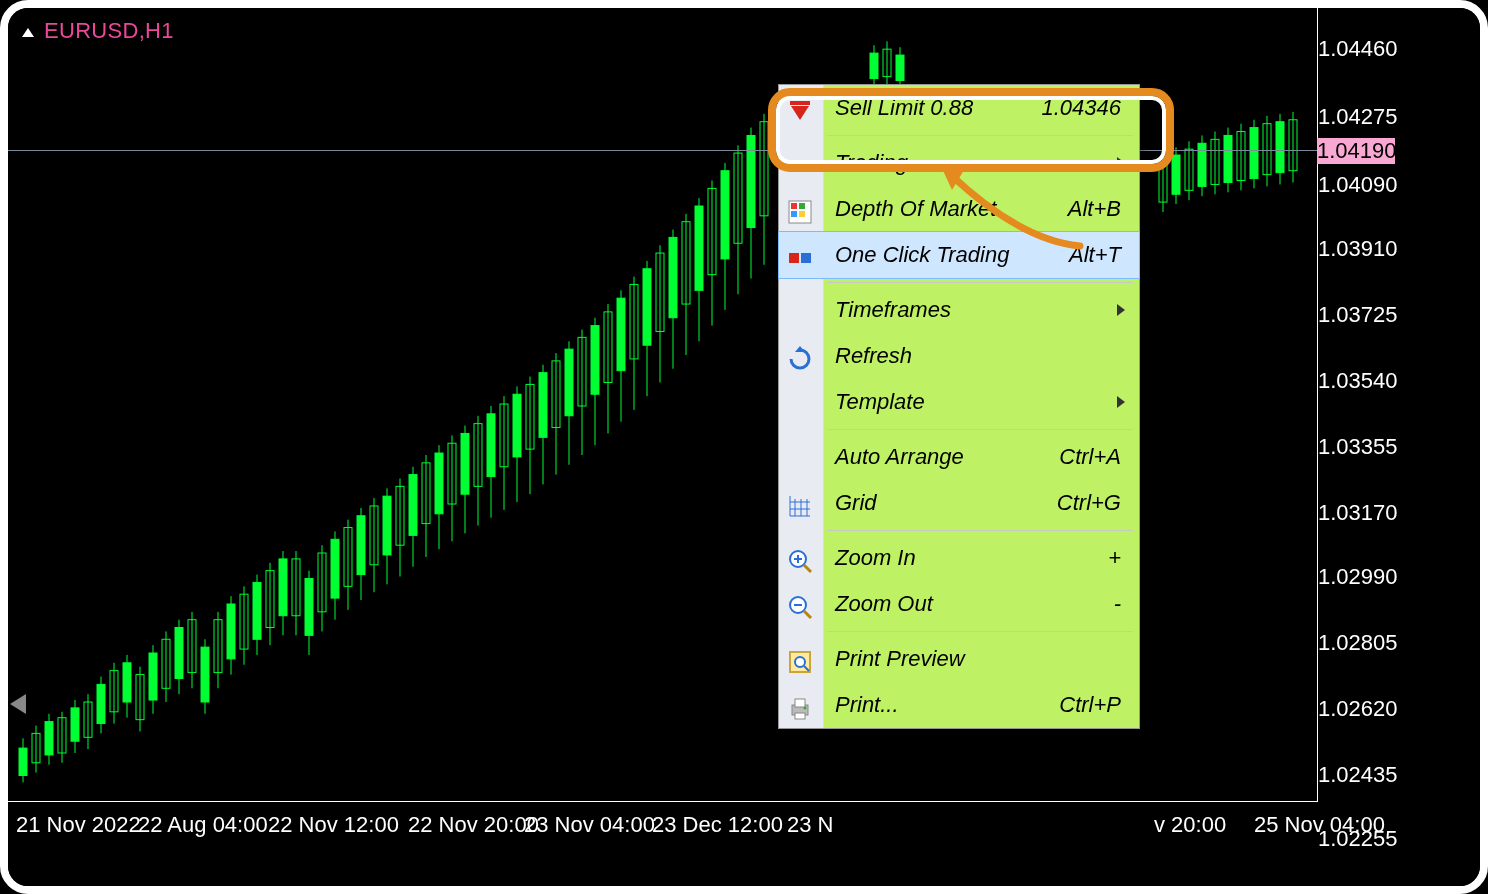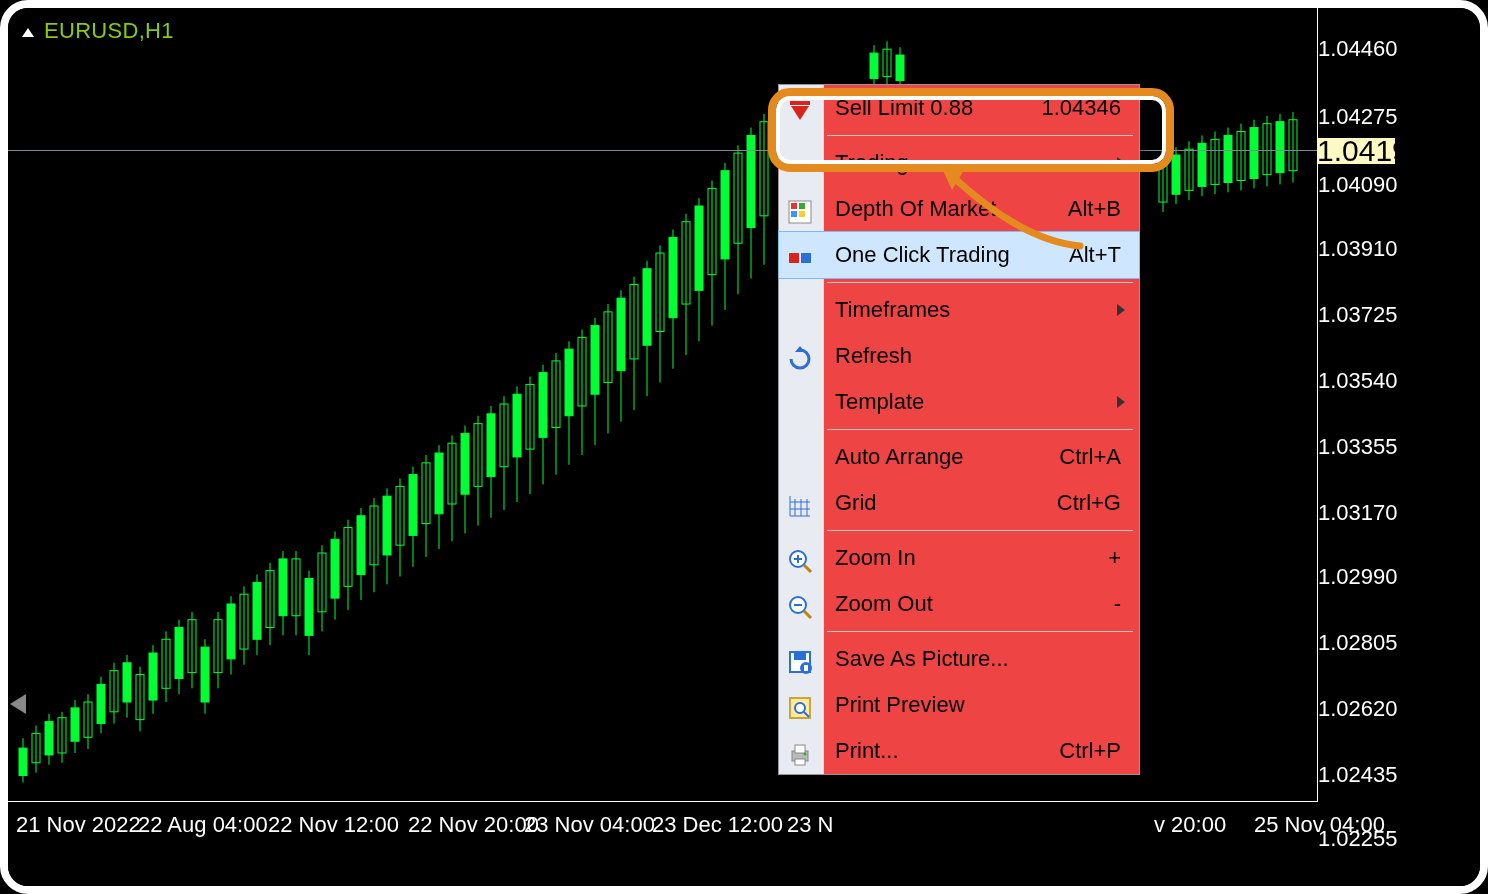--- a/index.html
+++ b/index.html
@@ -1,29 +1,29 @@
 <!DOCTYPE html>
 <html><head>
 <meta charset="utf-8">
 <style>
   html,body{margin:0;padding:0;width:1488px;height:894px;background:#000;font-family:"Segoe UI",Arial,sans-serif;overflow:hidden;}
   .frame{position:absolute;left:0;top:0;right:0;bottom:0;border:8px solid #fff;border-radius:28px;box-sizing:border-box;}
   .inner{position:absolute;left:8px;top:8px;right:8px;bottom:8px;background:#000;border-radius:20px;overflow:hidden;}
   .chart{position:absolute;left:0;top:0;right:162px;bottom:84px;}
-  .title{position:absolute;left:14px;top:10px;color:#84cc16;font-size:22px;font-weight:400;letter-spacing:0.3px;}
+  .title{position:absolute;left:14px;top:10px;color:#ec4899;font-size:22px;font-weight:400;letter-spacing:0.3px;}
   .title .arrow{display:inline-block;width:0;height:0;border-left:6px solid transparent;border-right:6px solid transparent;border-bottom:9px solid #fff;margin-right:10px;vertical-align:1px;}
   .yaxis{position:absolute;right:0;top:0;bottom:84px;width:162px;border-left:1px solid #fff;}
   .ylabel{position:absolute;right:86px;color:#fff;font-size:22px;text-align:right;width:76px;}
-  .pricebox{position:absolute;right:85px;width:78px;height:26px;line-height:26px;background:#fef9c3;color:#000;font-size:30px;text-align:right;padding-right:0;}
+  .pricebox{position:absolute;right:85px;width:78px;height:26px;line-height:26px;background:#f9a8d4;color:#000;font-size:22px;text-align:right;padding-right:0;}
   .xaxis{position:absolute;left:0;right:162px;bottom:30px;height:54px;border-top:1px solid #fff;}
   .xlabel{position:absolute;bottom:18px;color:#fff;font-size:22px;white-space:nowrap;}
   .priceline{position:absolute;left:0;right:0;height:0;border-top:1px solid #7a8a9a;}
   .scroll{position:absolute;left:2px;bottom:88px;width:0;height:0;border-top:10px solid transparent;border-bottom:10px solid transparent;border-right:16px solid #888;}
   
-  .menu{position:absolute;left:770px;top:76px;width:360px;background:#ef4444;border:1px solid #969696;box-shadow:4px 4px 6px rgba(0,0,0,0.25);font-size:22px;color:#000;}
+  .menu{position:absolute;left:770px;top:76px;width:360px;background:#bef264;border:1px solid #969696;box-shadow:4px 4px 6px rgba(0,0,0,0.25);font-size:22px;color:#000;font-style:italic;}
   .menu .iconcol{position:absolute;left:0;top:0;bottom:0;width:44px;background:#e8ecf2;border-right:1px solid #d8dde4;}
   .menu .item{position:relative;height:46px;line-height:46px;padding-left:56px;cursor:default;}
   .menu .item.sel{background:#cfe6ff;outline:1px solid #7abaff;}
   .menu .item .short{position:absolute;right:18px;}
   .menu .item .sub{position:absolute;right:14px;top:50%;width:0;height:0;border-top:6px solid transparent;border-bottom:6px solid transparent;border-left:8px solid #333;transform:translateY(-50%);}
   .menu .sep{height:1px;margin:4px 6px 4px 48px;background:#c8c8c8;}
   .menu .icon{position:absolute;left:8px;top:50%;transform:translateY(-50%);width:28px;height:28px;}
   
   .hl{position:absolute;left:760px;top:80px;width:390px;height:68px;border:8px solid #e58a1f;border-radius:22px;box-shadow:0 0 0 4px #fff inset;pointer-events:none;}
   
@@ -273,26 +273,20 @@
             <line x1="7" y1="11" x2="15" y2="11" stroke="#2a6fd6" stroke-width="2"></line>
             <line x1="11" y1="7" x2="11" y2="15" stroke="#2a6fd6" stroke-width="2"></line>
           </svg></span><span>Zoom In</span><span class="short">+</span></div>
       <div class="item"><span class="icon"><svg width="26" height="26">
             <circle cx="11" cy="11" r="8" stroke="#2a6fd6" stroke-width="2" fill="#fff"></circle>
             <line x1="17" y1="17" x2="24" y2="24" stroke="#b8860b" stroke-width="3"></line>
             <line x1="7" y1="11" x2="15" y2="11" stroke="#2a6fd6" stroke-width="2"></line>
           </svg></span><span>Zoom Out</span><span class="short">-</span></div>
       <div class="sep"></div>
       <div class="item"><span class="icon"><svg width="26" height="26">
-            <rect x="3" y="3" width="20" height="20" fill="#fff" stroke="#2a6fd6" stroke-width="2"></rect>
-            <rect x="7" y="3" width="12" height="8" fill="#2a6fd6"></rect>
-            <circle cx="19" cy="19" r="6" fill="#2a6fd6"></circle>
-            <rect x="17" y="16" width="4" height="6" fill="#fff"></rect>
-          </svg></span><span>Save As Picture...</span></div>
-      <div class="item"><span class="icon"><svg width="26" height="26">
             <rect x="3" y="3" width="20" height="20" fill="#ffeaa0" stroke="#caa53a" stroke-width="2"></rect>
             <circle cx="13" cy="13" r="5" stroke="#2a6fd6" stroke-width="2" fill="#fff"></circle>
             <line x1="17" y1="17" x2="22" y2="22" stroke="#2a6fd6" stroke-width="2"></line>
           </svg></span><span>Print Preview</span></div>
       <div class="item"><span class="icon"><svg width="26" height="26">
             <rect x="5" y="10" width="16" height="10" fill="#bbb" stroke="#888"></rect>
             <rect x="8" y="4" width="10" height="8" fill="#fff" stroke="#888"></rect>
             <rect x="8" y="18" width="10" height="6" fill="#fff" stroke="#888"></rect>
             <circle cx="18" cy="13" r="1.5" fill="#3a3"></circle>
           </svg></span><span>Print...</span><span class="short">Ctrl+P</span></div>

